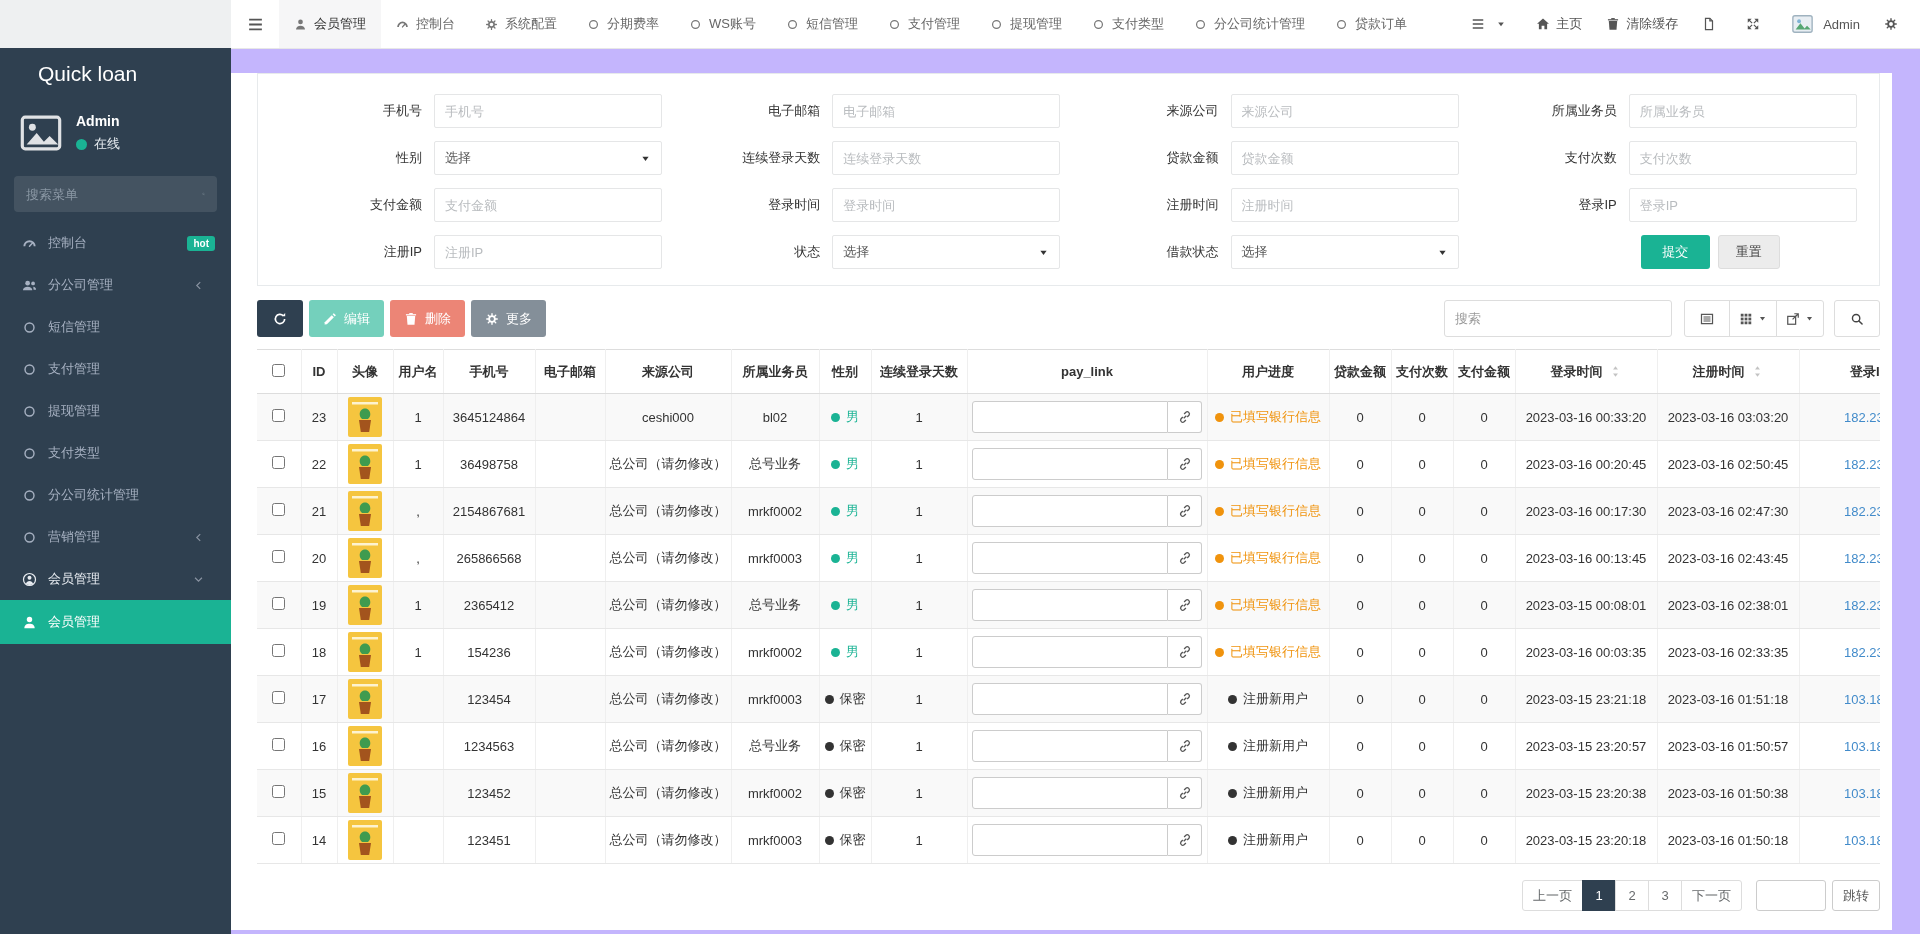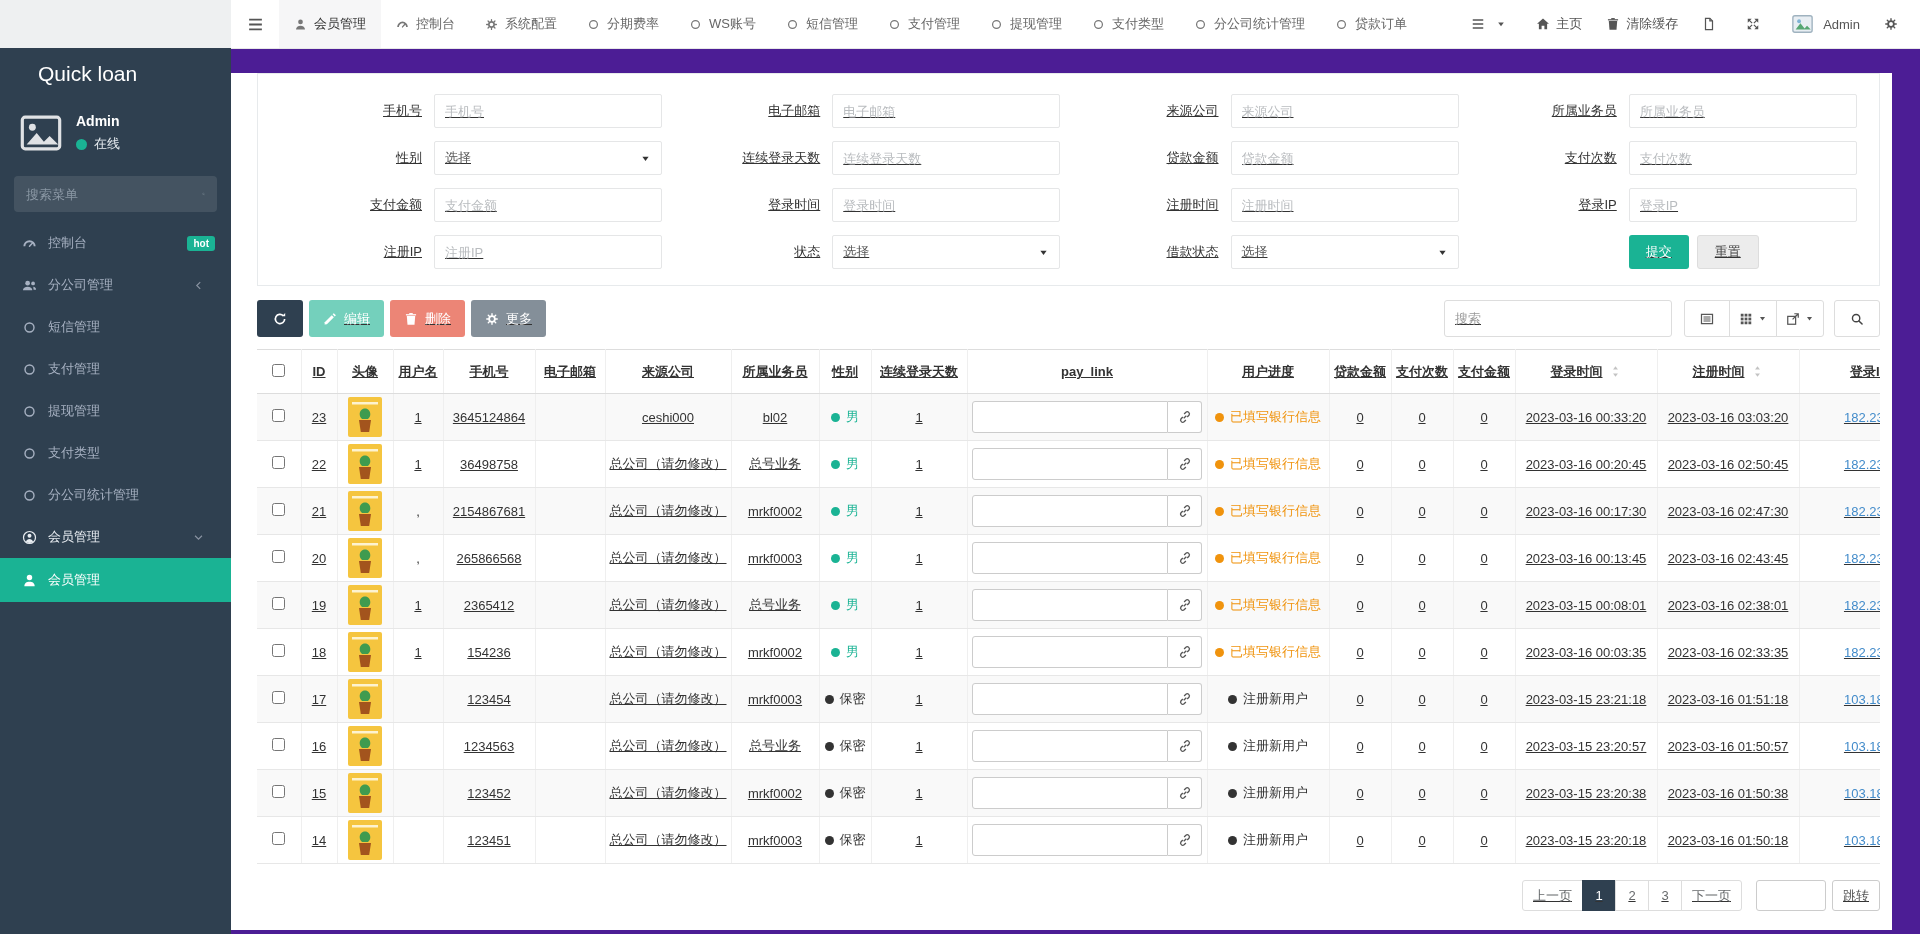--- a/index.html
+++ b/index.html
@@ -39,35 +39,35 @@
   .tab .ic { margin-right:7px; width:13px; height:13px; color:#777; }
   .tab.active { background:#f6f6f7; color:#333; }
   .topbar-right { margin-left:auto; display:flex; align-items:center; padding-right:16px; color:#555; }
   .tb-item { display:flex; align-items:center; margin-left:24px; cursor:pointer; white-space:nowrap; }
   .tb-item .ic { color:#555; margin-right:6px; }
   .tb-item .caret { width:10px; height:10px; margin-left:5px; }
   .tb-avatar { width:25px; height:22px; margin-right:8px; }
   .tb-avatar svg { width:100%; height:100%; }
 
   
-  .content { position:absolute; left:231px; top:49px; width:1689px; height:885px; background:#4c1d95;text-decoration:underline; }
+  .content { position:absolute; left:231px; top:49px; width:1689px; height:885px; background:#c4b5fd; }
   .page { width:1661px; min-height:857px; background:#fff; }
 
   .ibox { margin:24px 12px 0 26px; border:1px solid #e7eaec; background:#fff; padding:20px 14px 16px; }
   .filter-grid { display:grid; grid-template-columns:repeat(4,1fr); row-gap:13px; }
   .f-cell { display:flex; align-items:center; }
   .f-label { flex:0 0 150px; text-align:right; margin-right:12px; color:#333; }
   .f-input { width:228px; height:34px; border:1px solid #e5e6e7; border-radius:2px; padding:0 10px; font-size:13px; color:#555; outline:none; }
   .f-input::placeholder { color:#b9bcbf; }
   .f-select { width:228px; height:34px; border:1px solid #e5e6e7; border-radius:2px; background:#fff; display:flex; align-items:center; padding:0 10px; color:#555; cursor:pointer; }
   .f-select .val { flex:1; }
   .f-select .ic { width:11px; height:11px; color:#333; }
   .f-btns { padding-left:162px; }
   .btn { border:none; border-radius:3px; height:34px; font-size:13px; cursor:pointer; font-family:inherit; }
-  .btn-submit { background:#1ab394; color:#fff; width:60px; }
+  .btn-submit { background:#1ab394; color:#fff; width:69px;margin-left:12px; }
   .btn-reset { background:#ececec; color:#444; width:62px; margin-left:8px; border:1px solid #ddd; }
 
   .toolbar { margin:14px 12px 0 26px; display:flex; align-items:center; }
   .t-btn { height:37px; border:none; border-radius:3px; color:#fff; font-size:13px; display:inline-flex; align-items:center; padding:0 14px; margin-right:6px; cursor:pointer; font-family:inherit; }
   .t-btn .ic { margin-right:7px; color:inherit; }
   .t-refresh { background:#2f4050; width:46px; justify-content:center; padding:0; }
   .t-refresh .ic { margin:0; }
   .t-edit { background:#74d0bc; }
   .t-del { background:#ec8576; }
   .t-more { background:#848f99; }
@@ -204,20 +204,33 @@
         </span>
         <span class="label">支付类型</span>
       </div>
       <div class="nav-item">
         <span class="ic">
           <svg viewBox="0 0 16 16">
             <circle cx="8" cy="8" r="4.8" fill="none" stroke="currentColor" stroke-width="1.5"></circle>
           </svg>
         </span>
         <span class="label">分公司统计管理</span>
+      </div>
+      <div class="nav-item">
+        <span class="ic">
+          <svg viewBox="0 0 16 16">
+            <circle cx="8" cy="8" r="4.8" fill="none" stroke="currentColor" stroke-width="1.5"></circle>
+          </svg>
+        </span>
+        <span class="label">营销管理</span>
+        <span class="ic chev">
+          <svg viewBox="0 0 16 16">
+            <path d="M10.5 3 5.5 8l5 5" fill="none" stroke="currentColor" stroke-width="1.7"></path>
+          </svg>
+        </span>
       </div>
       <div class="nav-item parent-active">
         <span class="ic">
           <svg viewBox="0 0 16 16">
             <circle cx="8" cy="8" r="6.4" fill="none" stroke="currentColor" stroke-width="1.3"></circle>
             <circle cx="8" cy="6.2" r="2.1" fill="currentColor"></circle>
             <path d="M4.2 12.4c.6-1.8 2.1-2.7 3.8-2.7s3.2.9 3.8 2.7a6.4 6.4 0 0 1-7.6 0z" fill="currentColor"></path>
           </svg>
         </span>
         <span class="label">会员管理</span>

